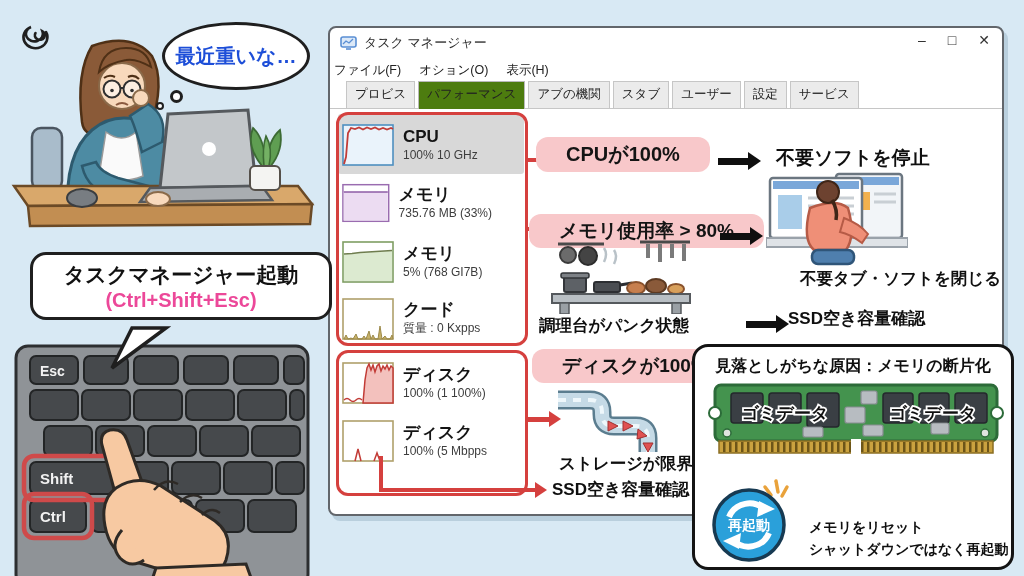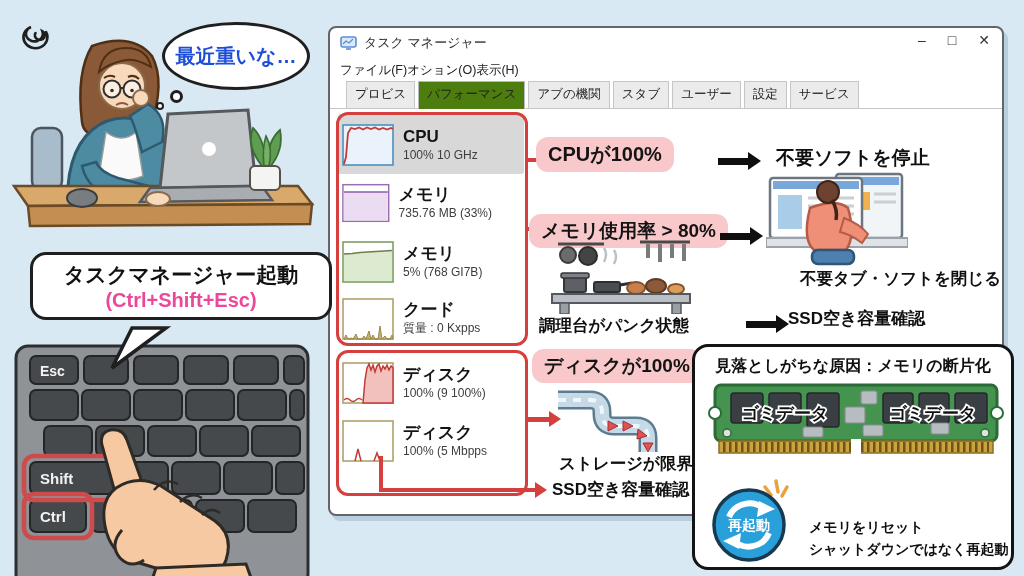--- a/index.html
+++ b/index.html
@@ -9,35 +9,35 @@
   .abs { position:absolute; }
 
   
   .tm-window { position:absolute; left:328px; top:26px; width:676px; height:490px;
     background:#fff; border:2px solid #62666b; border-radius:8px;
     box-shadow:4px 5px 0 #b9cfdd; }
   .tm-titlebar { position:absolute; top:0; left:0; right:0; height:30px; display:flex; align-items:center; gap:7px; padding-left:10px; }
   .tm-title { font-size:13px; color:#2b2b2b; }
   .tm-controls { position:absolute; right:12px; top:4px; display:flex; gap:22px; font-size:14px; color:#333; }
   .tm-controls span { cursor:default; }
-  .tm-menubar { position:absolute; top:30px; left:0; right:0; height:24px; display:flex; gap:0; padding-left:10px; align-items:center; font-size:12.5px; color:#222; }
+  .tm-menubar { position:absolute; top:30px; left:0; right:0; height:24px; display:flex; gap:18px; padding-left:4px; align-items:center; font-size:12.5px; color:#222; }
   .tabbar { position:absolute; top:55px; left:0; right:0; height:26px; border-bottom:1px solid #c6c6c6; padding-left:16px; display:flex; gap:3px; align-items:flex-end; }
   .tab { font-size:12.5px; color:#222; background:#ebebeb; border:1px solid #c6c6c6; border-bottom:none; padding:4px 8px 5px; white-space:nowrap; }
   .tab.active { background:#4d7c0f; border-color:#b9b9b9; margin-bottom:-1px; padding-bottom:6px; }
 
   
   .perf-row { position:absolute; left:12px; width:150px; height:54px; display:flex; align-items:center; gap:9px; }
   .perf-sel { position:absolute; left:8px; top:86px; width:186px; height:60px; background:#d8d8d8; border-radius:3px; }
   .perf-name { font-size:17px; font-weight:700; color:#141414; line-height:1.05; }
   .perf-detail { font-size:12px; color:#3d3d3d; margin-top:2px; white-space:nowrap; }
   .red-box { position:absolute; border:3.5px solid #d5403e; border-radius:12px; }
   .rline { position:absolute; background:#d5403e; }
   .rhead { position:absolute; width:0; height:0; border-top:8px solid transparent; border-bottom:8px solid transparent; border-left:12px solid #d5403e; }
 
-  .pink-label { position:absolute; background:#f8c8ca; border-radius:12px; padding:4px 12px; font-weight:700; font-size:20px; color:#141414; white-space:nowrap; }
+  .pink-label { position:absolute; background:#f8c8ca; border-radius:12px; padding:4px 30px; font-weight:700; font-size:20px; color:#141414; white-space:nowrap; }
   .barrow { position:absolute; display:flex; align-items:center; }
   .barrow .b { width:30px; height:7px; background:#0f0f0f; }
   .barrow .h { width:0; height:0; border-top:9px solid transparent; border-bottom:9px solid transparent; border-left:13px solid #0f0f0f; }
   .action-text { position:absolute; font-weight:700; font-size:19px; color:#0f0f0f; white-space:nowrap; }
   .caption { position:absolute; font-weight:700; font-size:16.5px; color:#0f0f0f; white-space:nowrap; }
 
   
   .memo-box { position:absolute; left:692px; top:344px; width:322px; height:226px; background:#fff; border:3px solid #141414; border-radius:16px; z-index:6; }
   .memo-title { position:absolute; top:9px; left:0; right:0; text-align:center; font-weight:700; font-size:16px; color:#0f0f0f; white-space:nowrap; }
   .memo-sol-title { position:absolute; left:104px; top:140px; font-weight:700; font-size:17.5px; color:#0f0f0f; white-space:nowrap; }
@@ -246,21 +246,21 @@
     </div>
 
     <div class="perf-row" style="top:328px;">
       <svg width="52" height="42" viewBox="0 0 52 42">
         <rect x="1" y="1" width="50" height="40" fill="#ffffff" stroke="#b0a06b" stroke-width="1.6"></rect>
         <path d="M2,38 q3,-3 6,0 q3,3 6,0 q3,-3 6,0" stroke="#c23b36" stroke-width="1.4" fill="none"></path>
         <path d="M21,41 L23,18 L25,6 L27,2 L29,8 L31,3 L33,10 L35,4 L37,2 L39,9 L41,4 L43,7 L45,3 L47,8 L49,4 L51,6 L51,41 Z" fill="#f3c1bd" stroke="#c23b36" stroke-width="1.5"></path>
       </svg>
       <div>
         <div class="perf-name">ディスク</div>
-        <div class="perf-detail">100% (9 100%)</div>
+        <div class="perf-detail">100% (1 100%)</div>
       </div>
     </div>
 
     <div class="perf-row" style="top:386px;">
       <svg width="52" height="42" viewBox="0 0 52 42">
         <rect x="1" y="1" width="50" height="40" fill="#ffffff" stroke="#b0a06b" stroke-width="1.6"></rect>
         <path d="M13,41 L16,29 L19,41" stroke="#c23b36" stroke-width="1.5" fill="none"></path>
         <path d="M32,41 L35,33 L38,41" stroke="#c23b36" stroke-width="1.5" fill="none"></path>
       </svg>
       <div>

